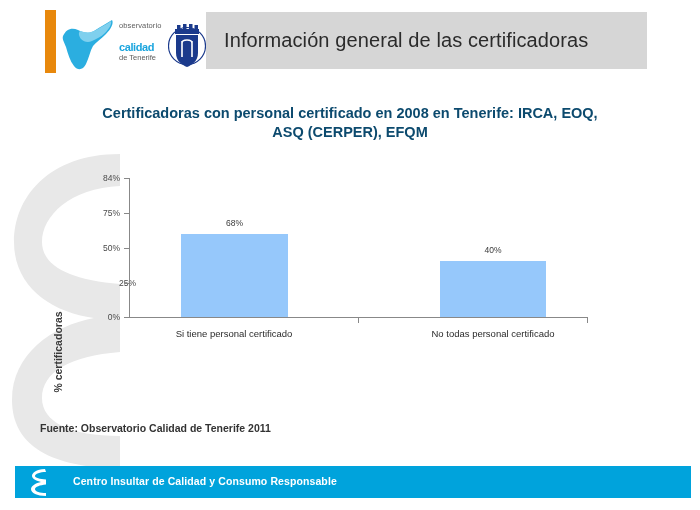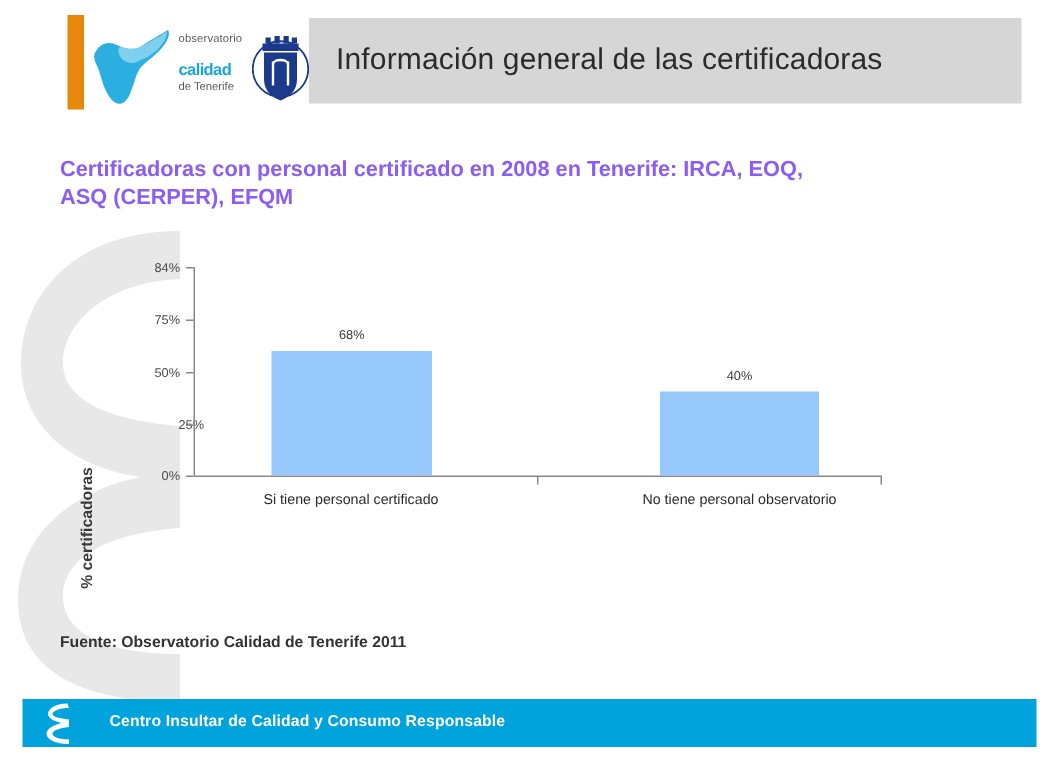--- a/index.html
+++ b/index.html
@@ -81,40 +81,41 @@
     position: absolute;
     left: 168px;
     top: 19px;
     width: 38px;
     height: 54px;
   }
   .title-band {
     position: absolute;
     left: 206px;
     top: 12px;
-    width: 475px;
+    width: 441px;
     height: 57px;
     background: #d6d6d6;
     display: flex;
     align-items: center;
   }
   .title-band span {
     font-size: 20px;
     color: #2b2b2b;
     padding-left: 18px;
     letter-spacing: .1px;
   }
 
   
   .chart-title {
     position: absolute;
     left: 40px;
     top: 104px;
     width: 620px;
-    color: #8b5cf6;
+    text-align: center;
+    color: #0c4a6e;
     font-size: 14.5px;
     font-weight: bold;
     line-height: 19px;
     z-index: 2;
   }
 
   
   .chart {
     position: absolute;
     left: 0;
@@ -296,21 +297,21 @@
   <div class="x-tick" style="left:358px;"></div>
   <div class="x-tick" style="left:587px;"></div>
 
   <div class="bar" style="left:181px; top:74px; width:107px; height:83px;"></div>
   <div class="bar-value" style="left:181px; top:58px; width:107px;">68%</div>
 
   <div class="bar" style="left:440px; top:101px; width:106px; height:56px;"></div>
   <div class="bar-value" style="left:440px; top:85px; width:106px;">40%</div>
 
   <div class="cat-label" style="left:144px; width:180px;">Si tiene personal certificado</div>
-  <div class="cat-label" style="left:403px; width:180px;">No tiene personal observatorio</div>
+  <div class="cat-label" style="left:403px; width:180px;">No todas personal certificado</div>
 </div>
 
 <div class="notes">
   <div>Fuente: Observatorio Calidad de Tenerife 2011</div>
 </div>
 
 <div class="footer">
   <svg class="footer-icon" viewBox="0 0 22 29" xmlns="http://www.w3.org/2000/svg">
     <path d="M16 1 C7 1 3 5 3 8 C3 11 8 13 12 14 C7 15 2 18 2 21 C2 25 8 28 17 28 L17 25 C11 25 6 23.5 6 21.2 C6 18.8 11 17.2 17 16.6 L17 11.6 C11 11 6 10 6 8 C6 5.8 11 4 17 4 Z" fill="#ffffff"></path>
   </svg>

